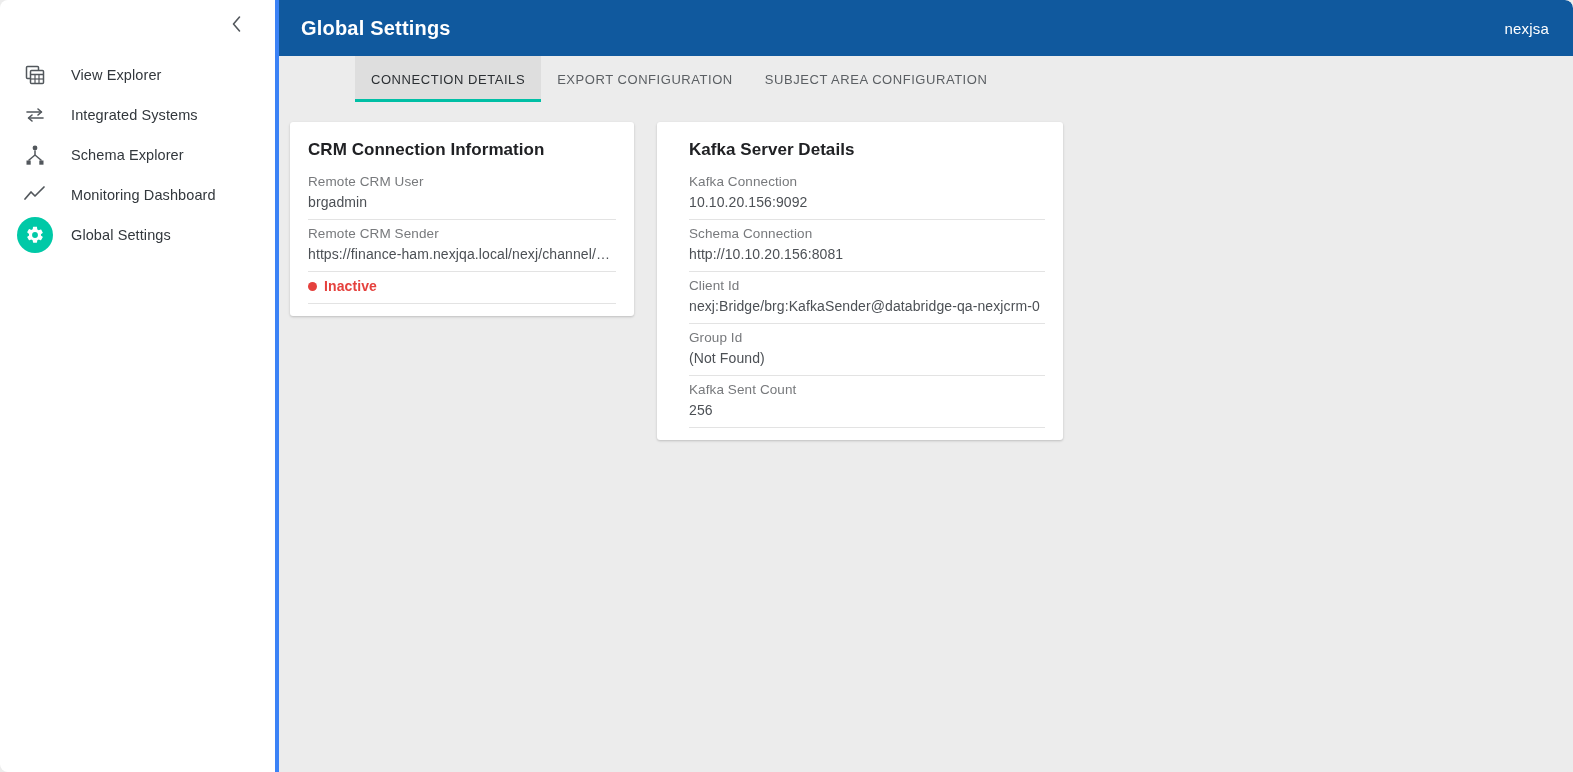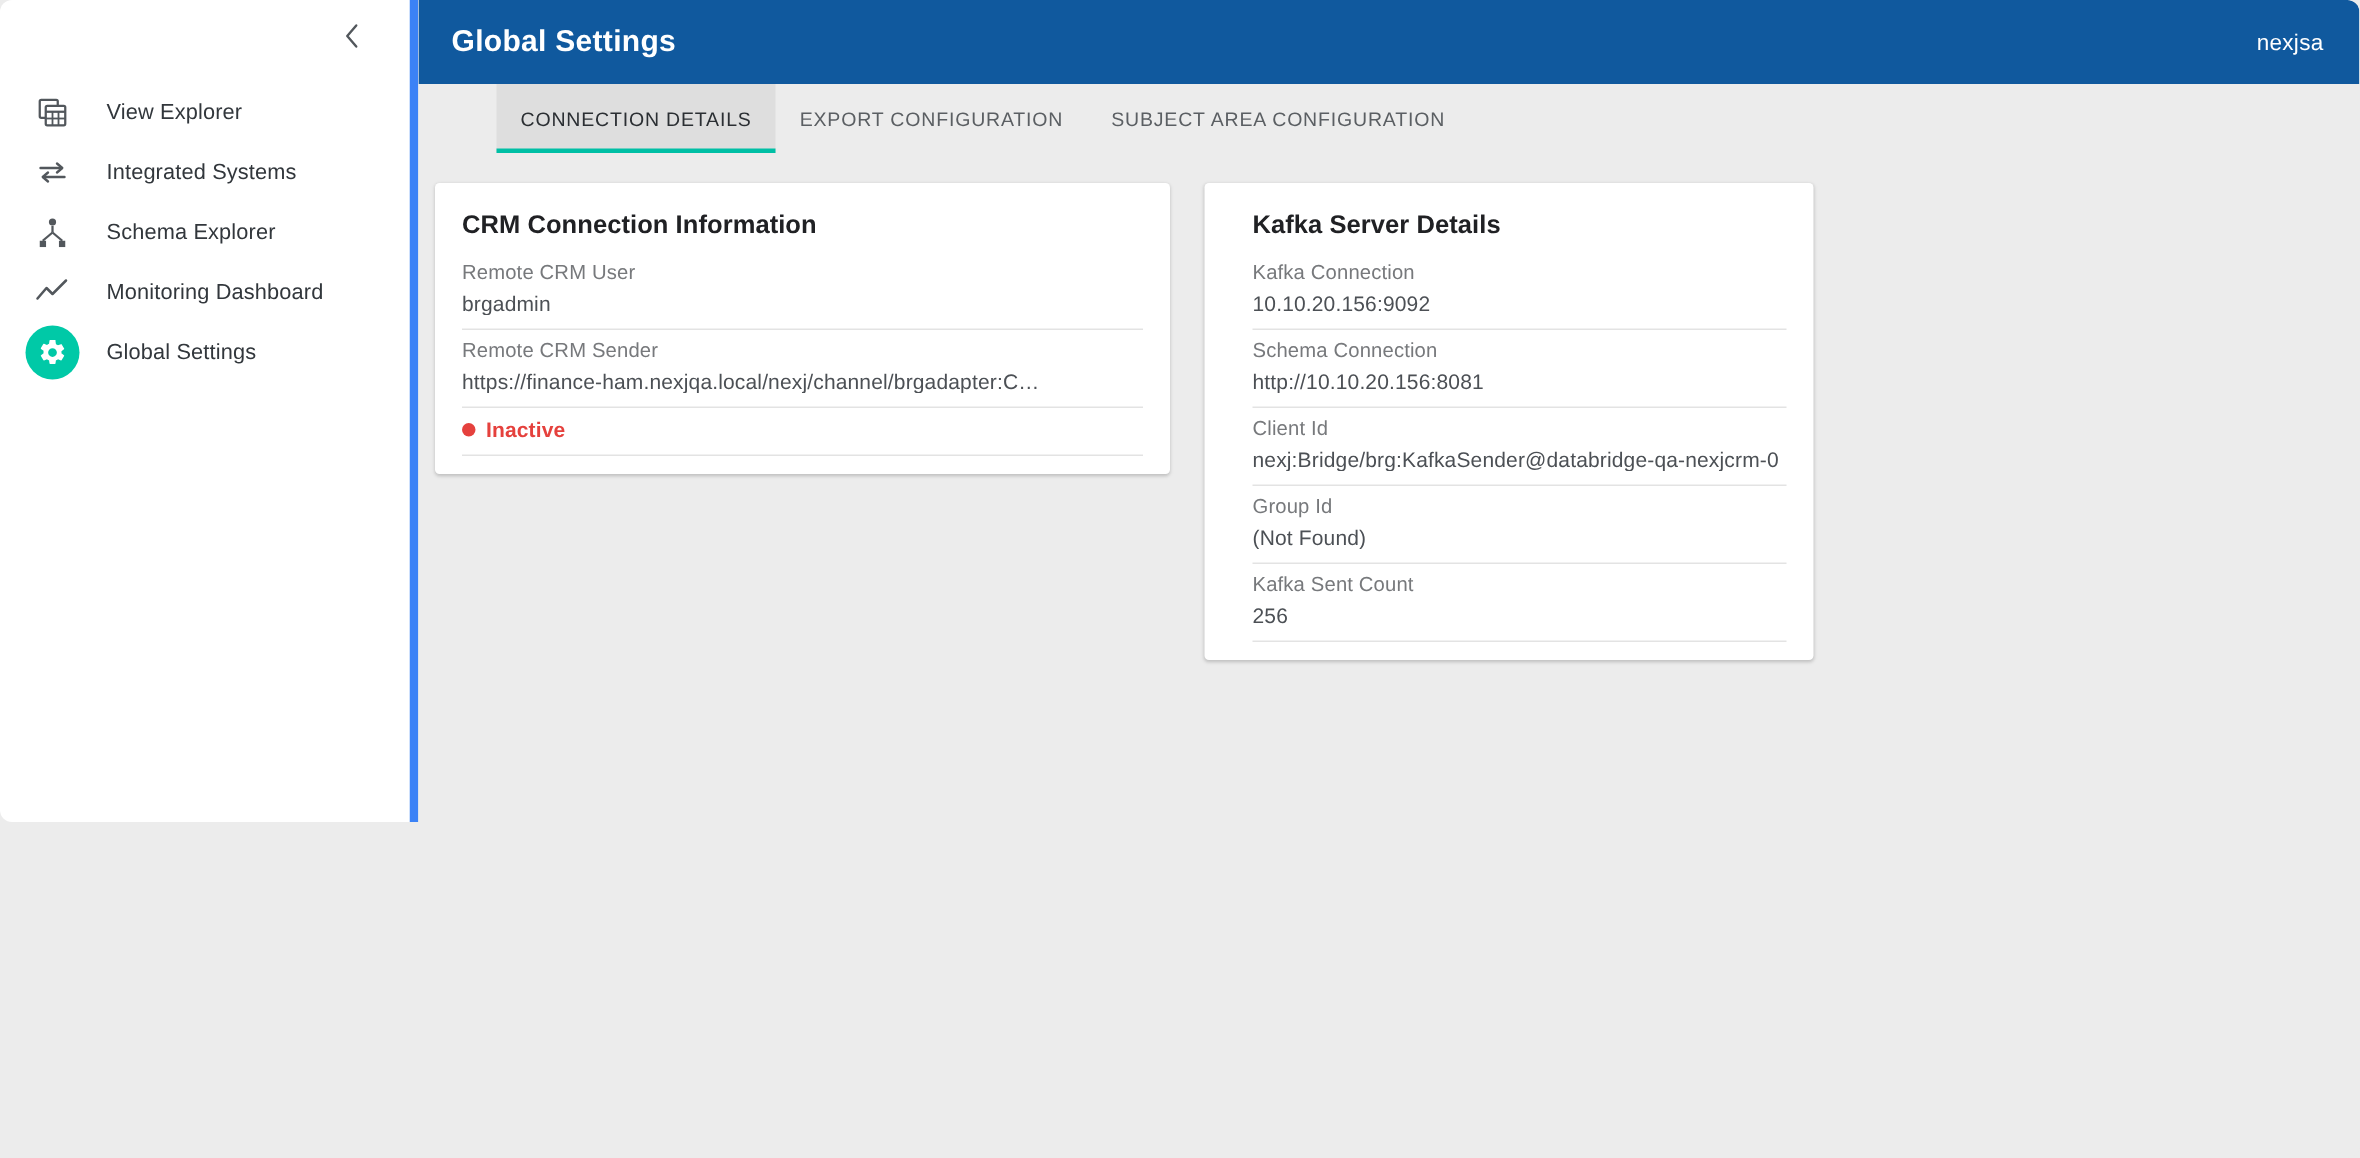--- a/index.html
+++ b/index.html
@@ -17,26 +17,26 @@
     width: 1573px;
     height: 772px;
     background: #ececec;
     display: flex;
   }
 
   
   .sidebar {
     position: relative;
     width: 279px;
-    height: 548px;
+    height: 772px;
     background: #ffffff;
     border-top-left-radius: 8px;
     border-bottom-left-radius: 8px;
     flex: 0 0 279px;
-    border-right: 6px solid #3b82f6;
+    border-right: 4px solid #3b82f6;
   }
 
   .sidebar-collapse-row {
     height: 50px;
     display: flex;
     align-items: center;
     justify-content: flex-end;
     padding-right: 26px;
   }
 
@@ -134,20 +134,21 @@
     cursor: pointer;
   }
 
   .tabbar {
     height: 46px;
     flex: 0 0 46px;
     background: #ececec;
     display: flex;
     align-items: stretch;
     padding-left: 52px;
+    margin-left: 24px;
   }
 
   .tab {
     display: flex;
     align-items: center;
     padding: 0 16px;
     font-size: 13px;
     letter-spacing: 0.55px;
     color: #5b5f63;
     background: transparent;
@@ -181,21 +182,21 @@
   }
 
   
   .card {
     background: #ffffff;
     border-radius: 3px;
     box-shadow: 0 1px 3px rgba(0,0,0,0.13), 0 1px 2px rgba(0,0,0,0.08);
     padding: 18px 18px 6px 18px;
   }
 
-  .card-crm { width: 490px; }
+  .card-crm { width: 344px; }
   .card-kafka { width: 406px; padding-left: 32px; }
 
   .card-title {
     font-size: 17px;
     font-weight: bold;
     color: #202124;
     letter-spacing: 0.05px;
     margin-bottom: 14px;
   }
 

